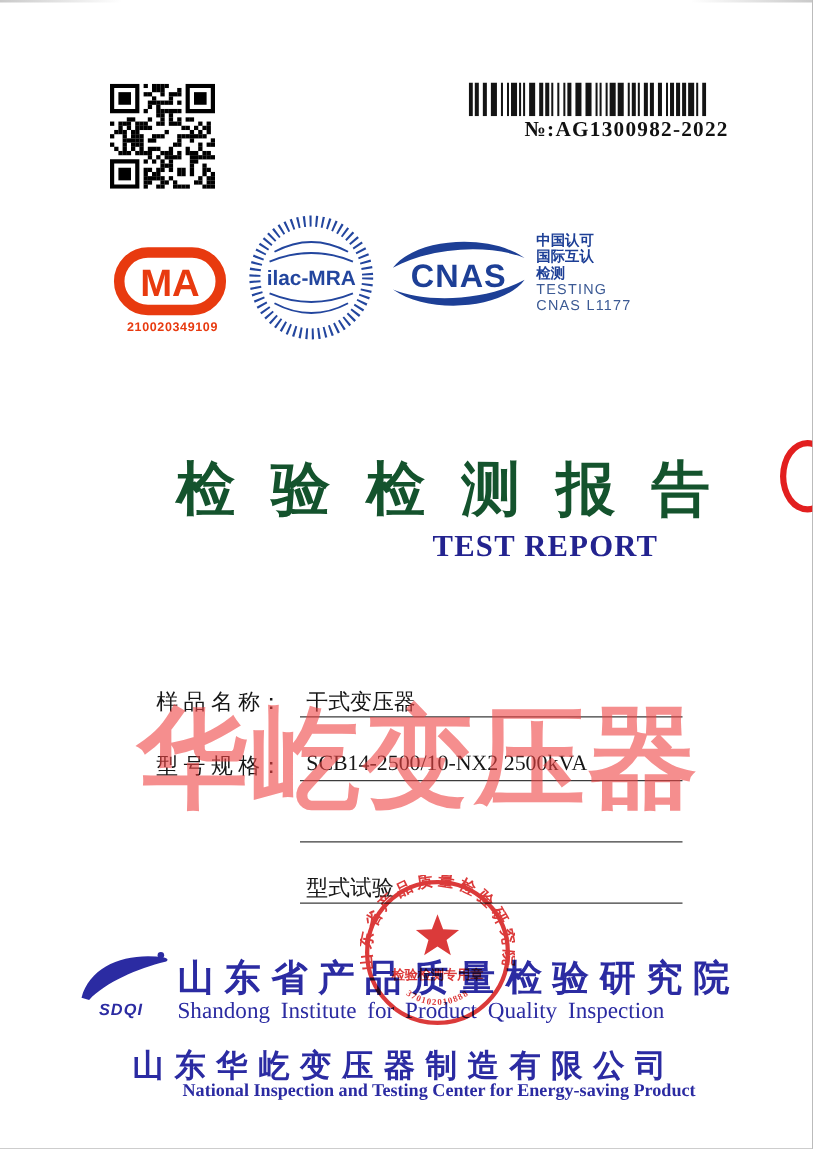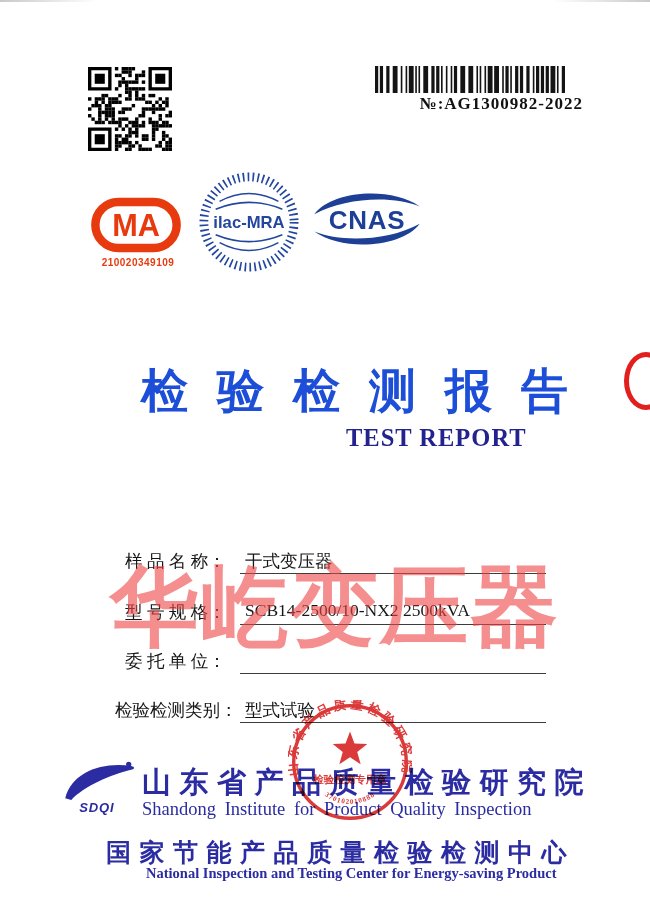--- a/index.html
+++ b/index.html
@@ -22,21 +22,21 @@
   .ilac{left:198px;top:171px;width:102px;height:102px;}
   .cnas{left:308px;top:183px;width:118px;height:72px;}
   .cnas-text{left:429px;top:187px;font-size:11.5px;line-height:13px;color:#1d3f96;font-weight:bold;
         font-family:"Liberation Sans",sans-serif;}
   .cnas-text .lat{font-weight:normal;color:#3c5a94;letter-spacing:1px;}
 
   
   .edge-arc{right:-18px;top:352px;width:34px;height:48px;border:5px solid #e21f1f;border-radius:50%;}
 
   
-  .title{left:141px;top:360px;font-size:47px;font-weight:bold;color:#1d4ed8;letter-spacing:29px;
+  .title{left:141px;top:360px;font-size:47px;font-weight:bold;color:#14532d;letter-spacing:29px;
         white-space:nowrap;}
   .subtitle{left:307px;top:424px;font-size:24.5px;font-weight:bold;color:#23238f;letter-spacing:1px;
         white-space:nowrap;margin-left:39px;}
 
   
   .field-label{font-size:17.5px;color:#161616;white-space:nowrap;text-align:center;}
   .field-value{font-size:17.5px;color:#161616;white-space:nowrap;text-align:right;}
   .u-line{position:absolute;left:240px;width:306px;border-bottom:1.6px solid #3c3c3c;height:24px;}
   .f1{top:549px;} .f2{top:600px;} .f3{top:649px;} .f4{top:698px;}
   .lab1,.lab2,.lab3{left:125px;} .lab4{left:115px;}
@@ -330,40 +330,45 @@
     <circle cx="52" cy="52" r="46" fill="none" stroke="#23469e" stroke-width="9" stroke-dasharray="1.7 3.3"></circle>
     <path d="M22,31 Q52,15 82,31 M18,39 Q52,25 86,39 M22,73 Q52,89 82,73 M18,65 Q52,79 86,65" fill="none" stroke="#23469e" stroke-width="1.6"></path>
     <text x="52" y="58" text-anchor="middle" font-size="17" font-weight="bold" font-family="Liberation Sans,sans-serif" fill="#23469e">ilac-MRA</text>
   </svg>
 
   <svg class="abs cnas" viewBox="0 0 150 84">
     <path d="M 8,36 C 30,6 105,0 142,26 C 108,12 48,14 8,36 Z" fill="#1d3f96"></path>
     <path d="M 142,48 C 120,78 45,84 8,58 C 42,72 102,70 142,48 Z" fill="#1d3f96"></path>
     <text x="75" y="55" text-anchor="middle" font-size="33" font-weight="bold" font-family="Liberation Sans,sans-serif" fill="#1d3f96" letter-spacing="1">CNAS</text>
   </svg>
+  <div class="abs cnas-text">
+    <div>中国认可</div>
+    <div>国际互认</div>
+    <div>检测</div>
+    <div class="lat">TESTING</div>
+    <div class="lat">CNAS L1177</div>
+  </div>
 
   <div class="abs edge-arc"></div>
 
   <div class="abs title">检验检测报告</div>
   <div class="abs subtitle">TEST REPORT</div>
 
   <div class="abs watermark">华屹变压器</div>
 
   <div class="abs field-label lab1 f1">样 品 名 称：</div>
   <div class="abs field-value val f1">干式变压器</div>
   <div class="abs u-line f1"></div>
 
   <div class="abs field-label lab2 f2">型 号 规 格：</div>
   <div class="abs field-value val f2">SCB14-2500/10-NX2 2500kVA</div>
   <div class="abs u-line f2"></div>
 
-  <div class="abs field-label lab3 f3">委 托 单 位：</div>
   <div class="abs u-line f3"></div>
 
-  <div class="abs field-label lab4 f4">检验检测类别：</div>
   <div class="abs field-value val f4">型式试验</div>
   <div class="abs u-line f4"></div>
 
   <svg class="abs stamp" viewBox="-65 -65 130 130">
     <circle r="59" fill="none" stroke="#d92b2b" stroke-width="3.6"></circle>
     <defs>
       <path id="ringPath" d="M -50.7,23.7 A 56,56 0 1 1 50.7,23.7" fill="none"></path>
       <path id="botPath" d="M -34,28 A 44,44 0 0 0 34,28" fill="none"></path>
     </defs>
     <text font-size="13.5" font-weight="bold" fill="#d92b2b" letter-spacing="3.5">
@@ -376,16 +381,16 @@
     </text>
   </svg>
 
   <svg class="abs sdqi" viewBox="0 0 92 64">
     <path d="M 6,46 C 14,16 48,4 82,9 C 86,10 86,12 83,13 C 58,19 28,32 13,48 Z" fill="#2b2ba2"></path>
     <circle cx="79" cy="7" r="3" fill="#2b2ba2"></circle>
     <text x="22" y="62" font-size="15" font-weight="bold" font-style="italic" font-family="Liberation Sans,sans-serif" fill="#2b2ba2" letter-spacing="1">SDQI</text>
   </svg>
   <div class="abs org-cn">山东省产品质量检验研究院</div>
   <div class="abs org-en">Shandong Institute for Product Quality Inspection</div>
-  <div class="abs center-cn">国家节能产品质量检验检测中心</div>
+  <div class="abs center-cn">山东华屹变压器制造有限公司</div>
   <div class="abs center-en">National Inspection and Testing Center for Energy-saving Product</div>
 
 </div>
 
 </body></html>

